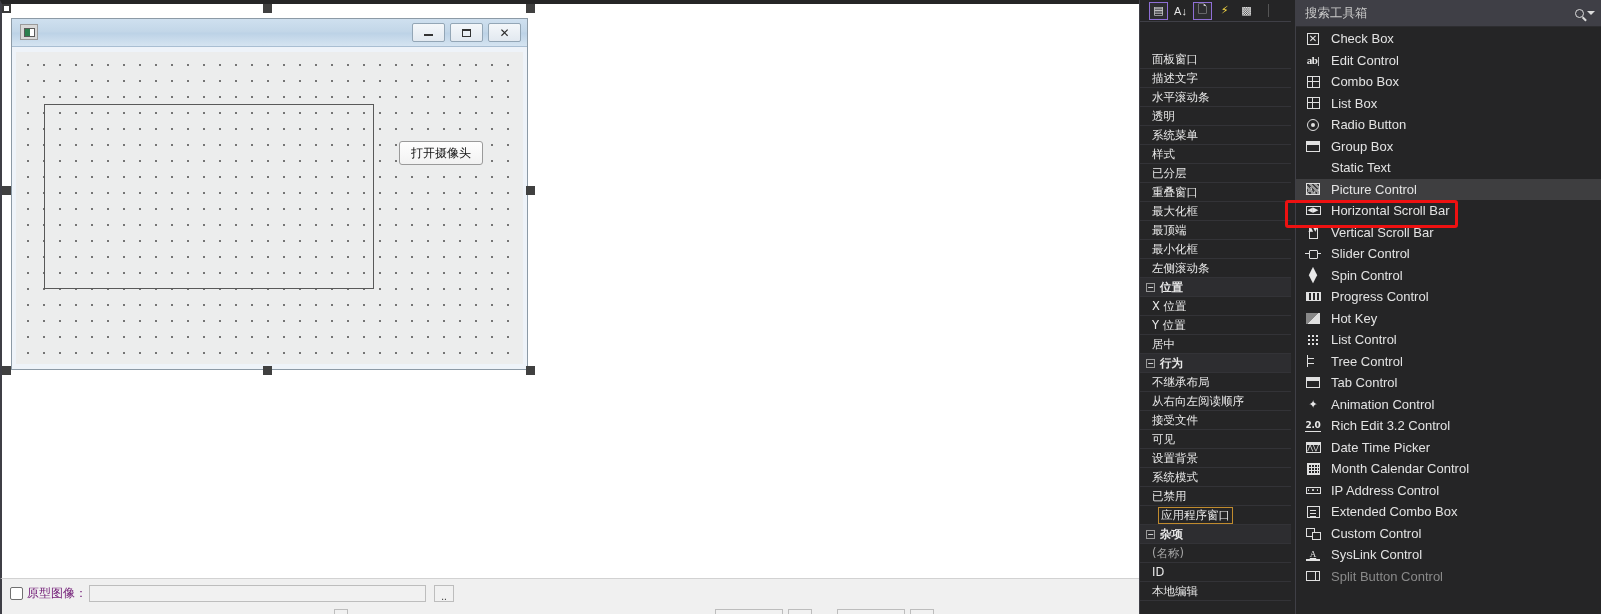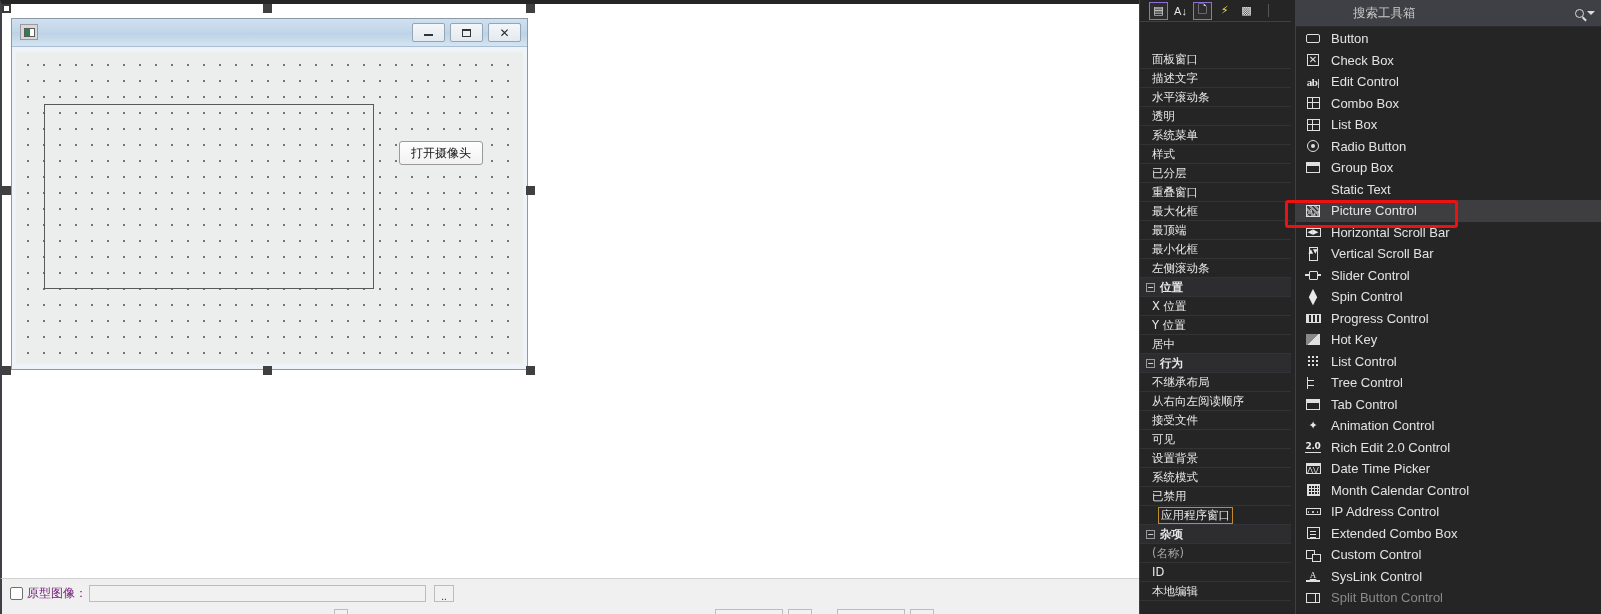--- a/index.html
+++ b/index.html
@@ -243,21 +243,20 @@
     position: relative;
     height: 27px;
     background: #3f3f46;
     border-bottom: 1px solid #2d2d30;
     display: flex; align-items: center;
   }
   #toolbox-search .sbox-text {
     padding-left: 9px;
     font-size: 12.5px; color: #c9c9c9;
     font-family: "DejaVu Sans", "Liberation Sans", sans-serif;
-    margin-left: 48px;
   }
   #toolbox-search .search-icons {
     position: absolute; right: 6px; top: 0; bottom: 0;
     display: flex; align-items: center; gap: 3px;
     color: #dcdcdc;
   }
   .mag {
     width: 9px; height: 9px;
     border: 1.6px solid #dcdcdc;
     border-radius: 50%;
@@ -538,26 +537,20 @@
       <span class="sbox-text">搜索工具箱</span>
       <span class="search-icons">
         <span class="mag"></span>
         <span class="caret-dn"></span>
       </span>
     </div>
 
     <div id="toolbox-list">
       <div class="tb-item">
         <span class="tb-ico">
-            <span class="ic-rect"></span>
-          </span>
-        <span class="tb-label">Button</span>
-      </div>
-      <div class="tb-item">
-        <span class="tb-ico">
             <span class="ic-box">✕</span>
           </span>
         <span class="tb-label">Check Box</span>
       </div>
       <div class="tb-item">
         <span class="tb-ico">
             <span class="ic-abl">ab|</span>
           </span>
         <span class="tb-label">Edit Control</span>
       </div>
@@ -656,21 +649,21 @@
       <div class="tb-item">
         <span class="tb-ico">
             <span class="ic-anim">✦</span>
           </span>
         <span class="tb-label">Animation Control</span>
       </div>
       <div class="tb-item">
         <span class="tb-ico">
             <span class="ic-20">2.0</span>
           </span>
-        <span class="tb-label">Rich Edit 2.0 Control</span>
+        <span class="tb-label">Rich Edit 3.2 Control</span>
       </div>
       <div class="tb-item">
         <span class="tb-ico">
             <span class="ic-dtp">⋀⋁</span>
           </span>
         <span class="tb-label">Date Time Picker</span>
       </div>
       <div class="tb-item">
         <span class="tb-ico">
             <span class="ic-cal"></span>

